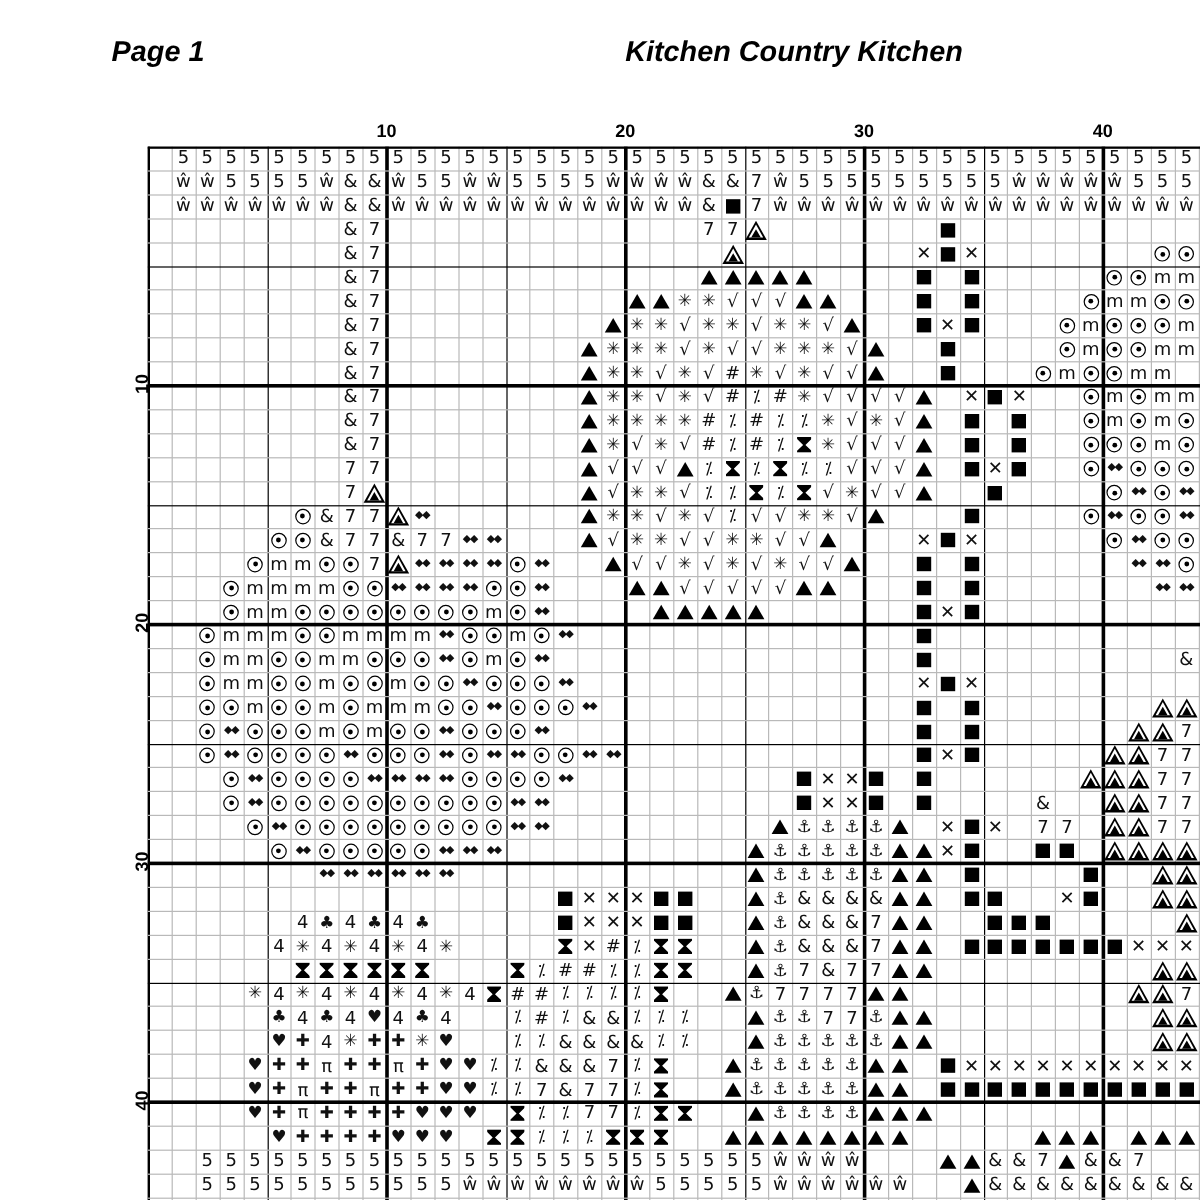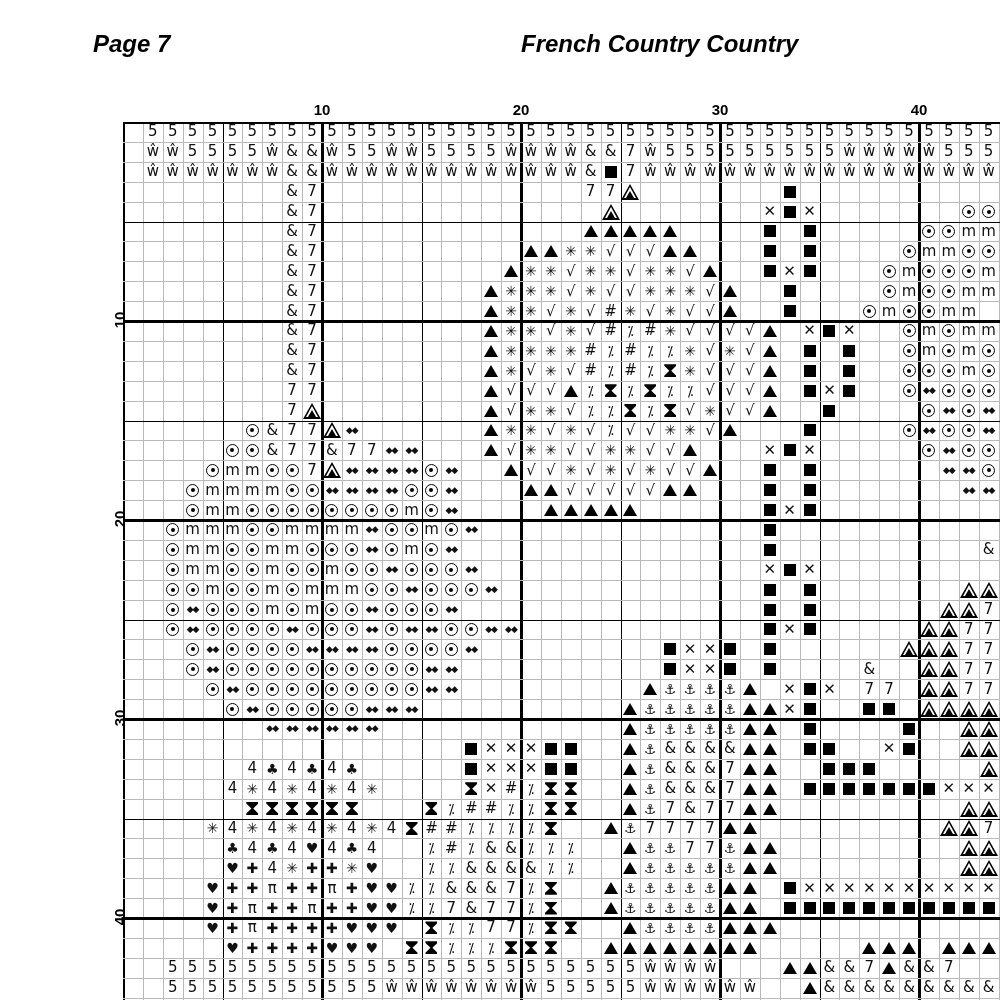--- a/index.html
+++ b/index.html
@@ -28,22 +28,22 @@
   .dot{width:13px;height:13px;border:1.5px solid #000;border-radius:50%;box-sizing:border-box;display:flex;align-items:center;justify-content:center;}
   .dot:after{content:"";width:4px;height:4px;background:#000;border-radius:50%;}
   .dd{font-size:9px;letter-spacing:-1px;}
   .hg{width:12px;height:13px;background:#000;clip-path:polygon(0 0,100% 0,100% 12%,58% 50%,100% 88%,100% 100%,0 100%,0 88%,42% 50%,0 12%);}
   .xx{font-size:15px;font-weight:bold;}
   .sym{font-size:14px;}
 </style>
 </head>
 <body>
 
-<div class="hdr" id="page-label">Page 7</div>
-<div class="hdr" id="chart-title">French Country Country</div>
+<div class="hdr" id="page-label">Page 1</div>
+<div class="hdr" id="chart-title">Kitchen Country Kitchen</div>
 
 <div id="col-axis"></div>
 <div id="row-axis"></div>
 
 <div id="grid">
     <div class="vline thick" style="left: 0px;"></div>
     <div class="vline" style="left: 19.9px;"></div>
     <div class="vline" style="left: 39.8px;"></div>
     <div class="vline" style="left: 59.7px;"></div>
     <div class="vline" style="left: 79.6px;"></div>

